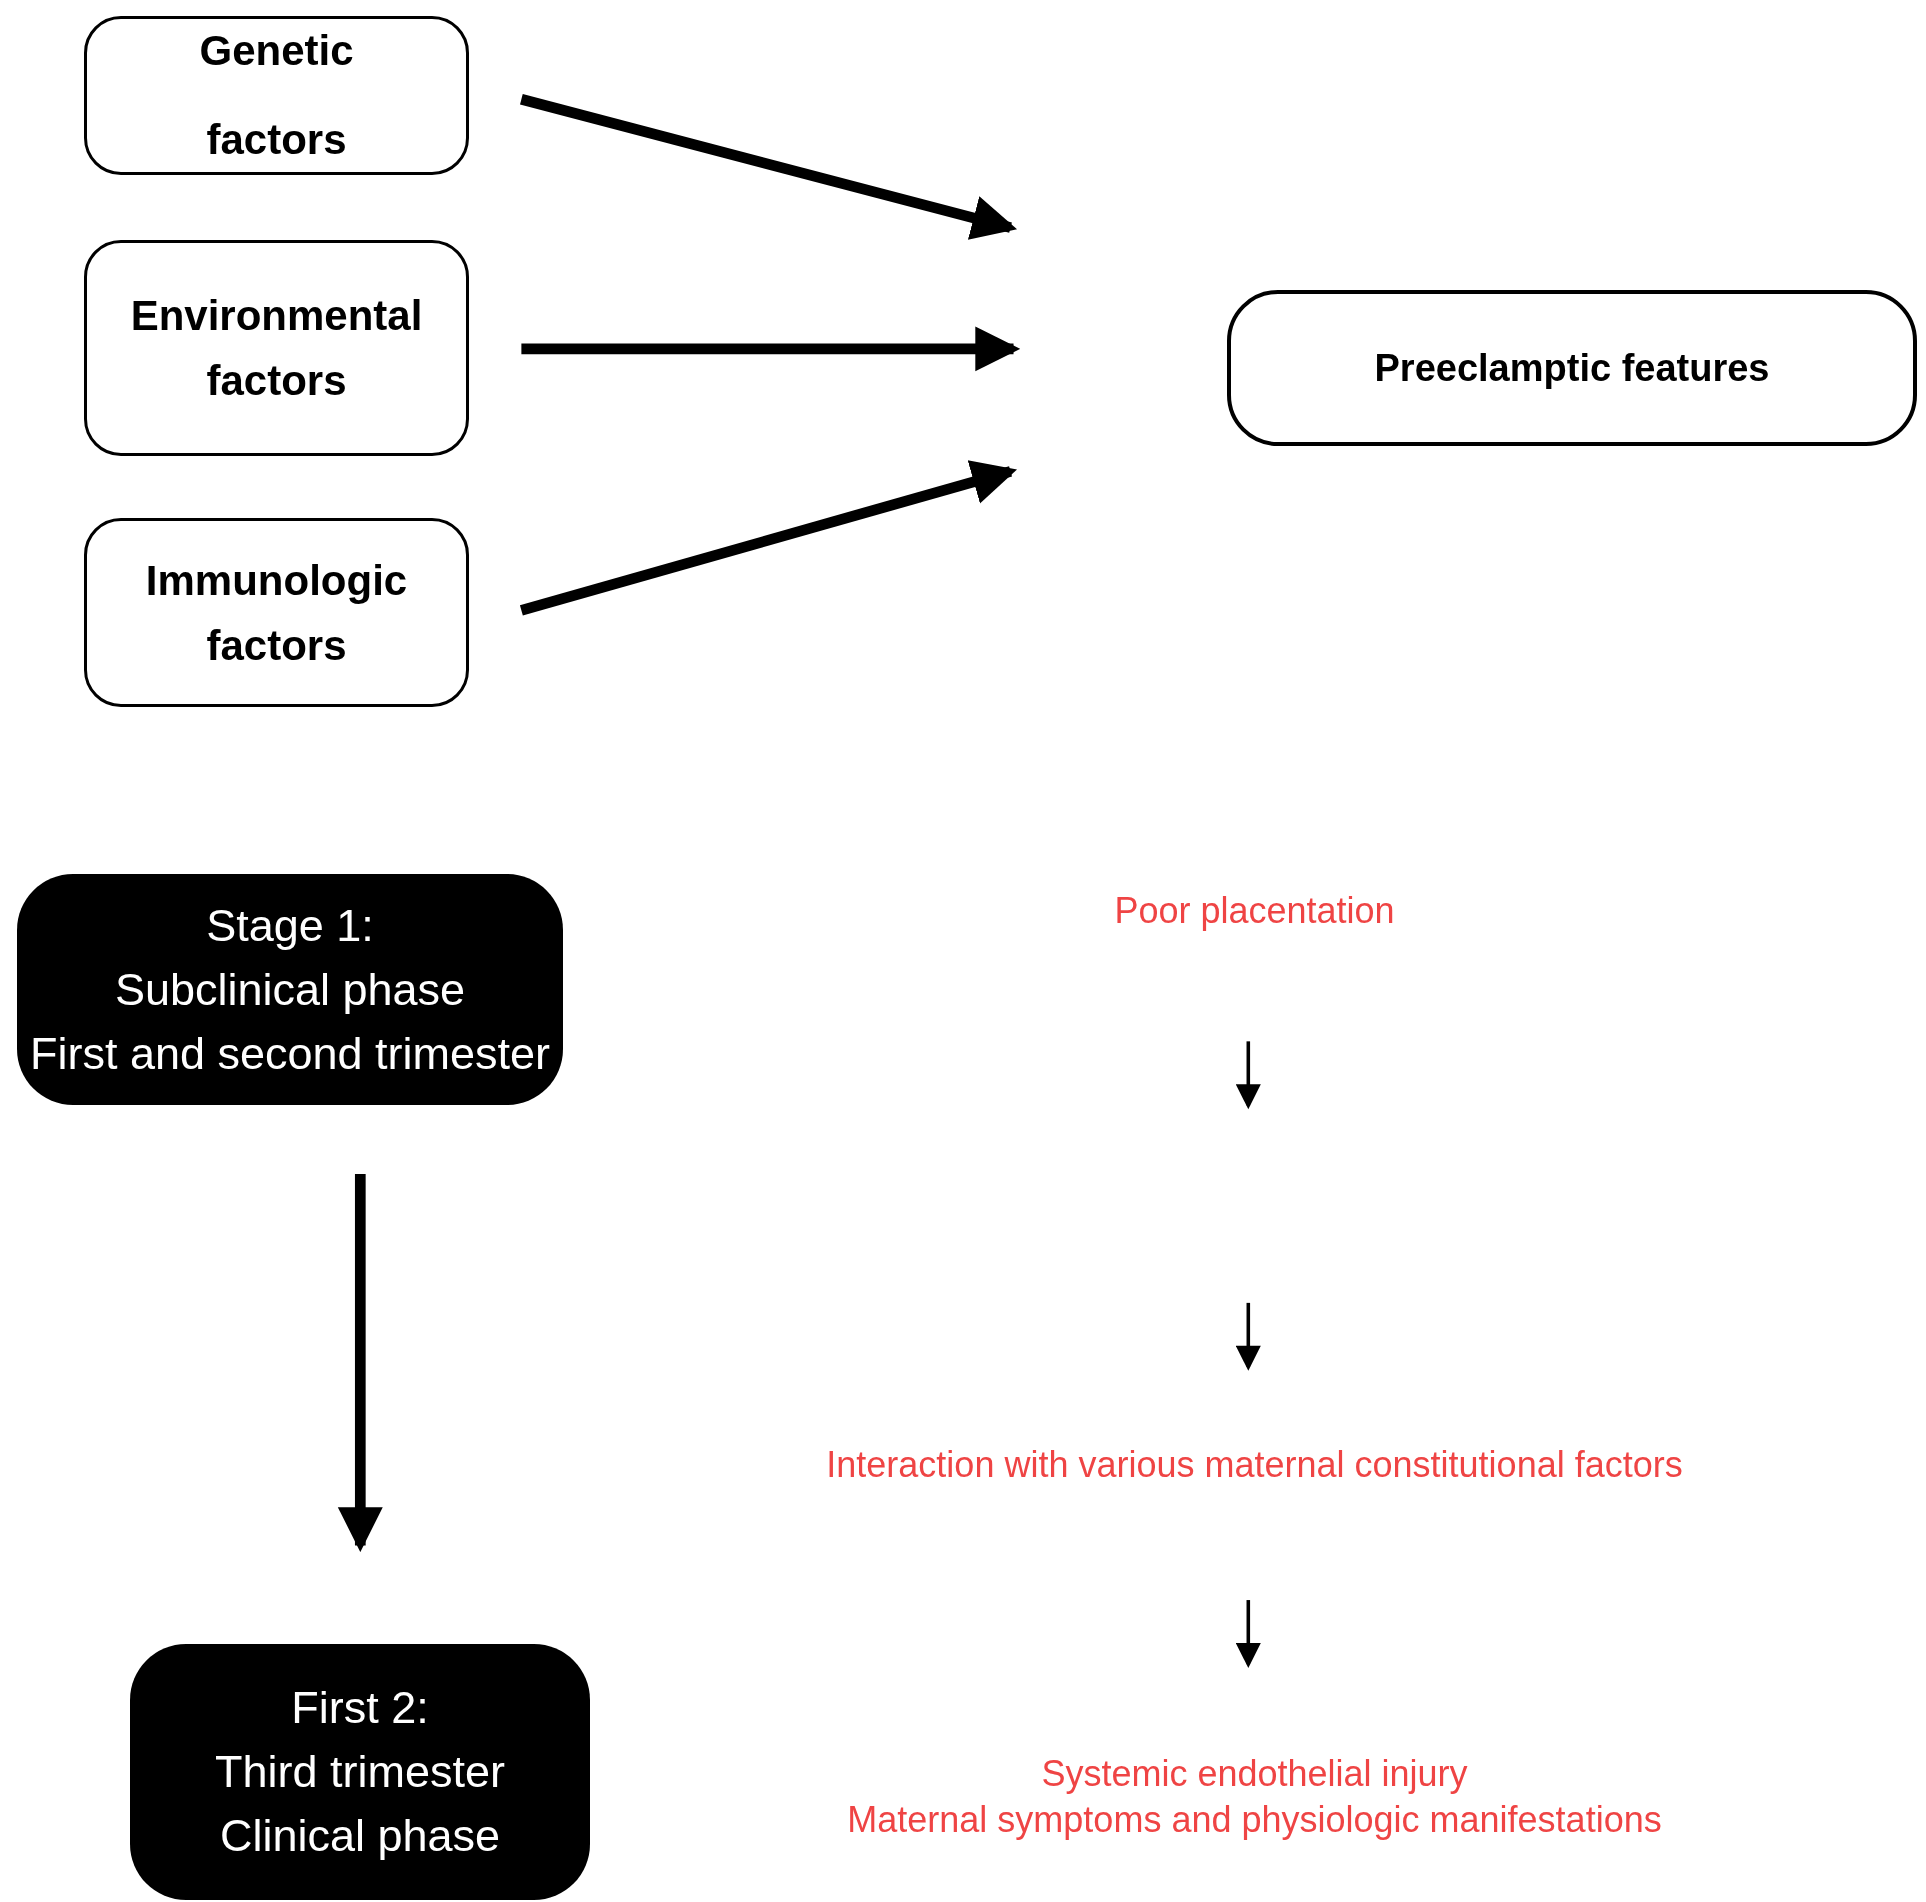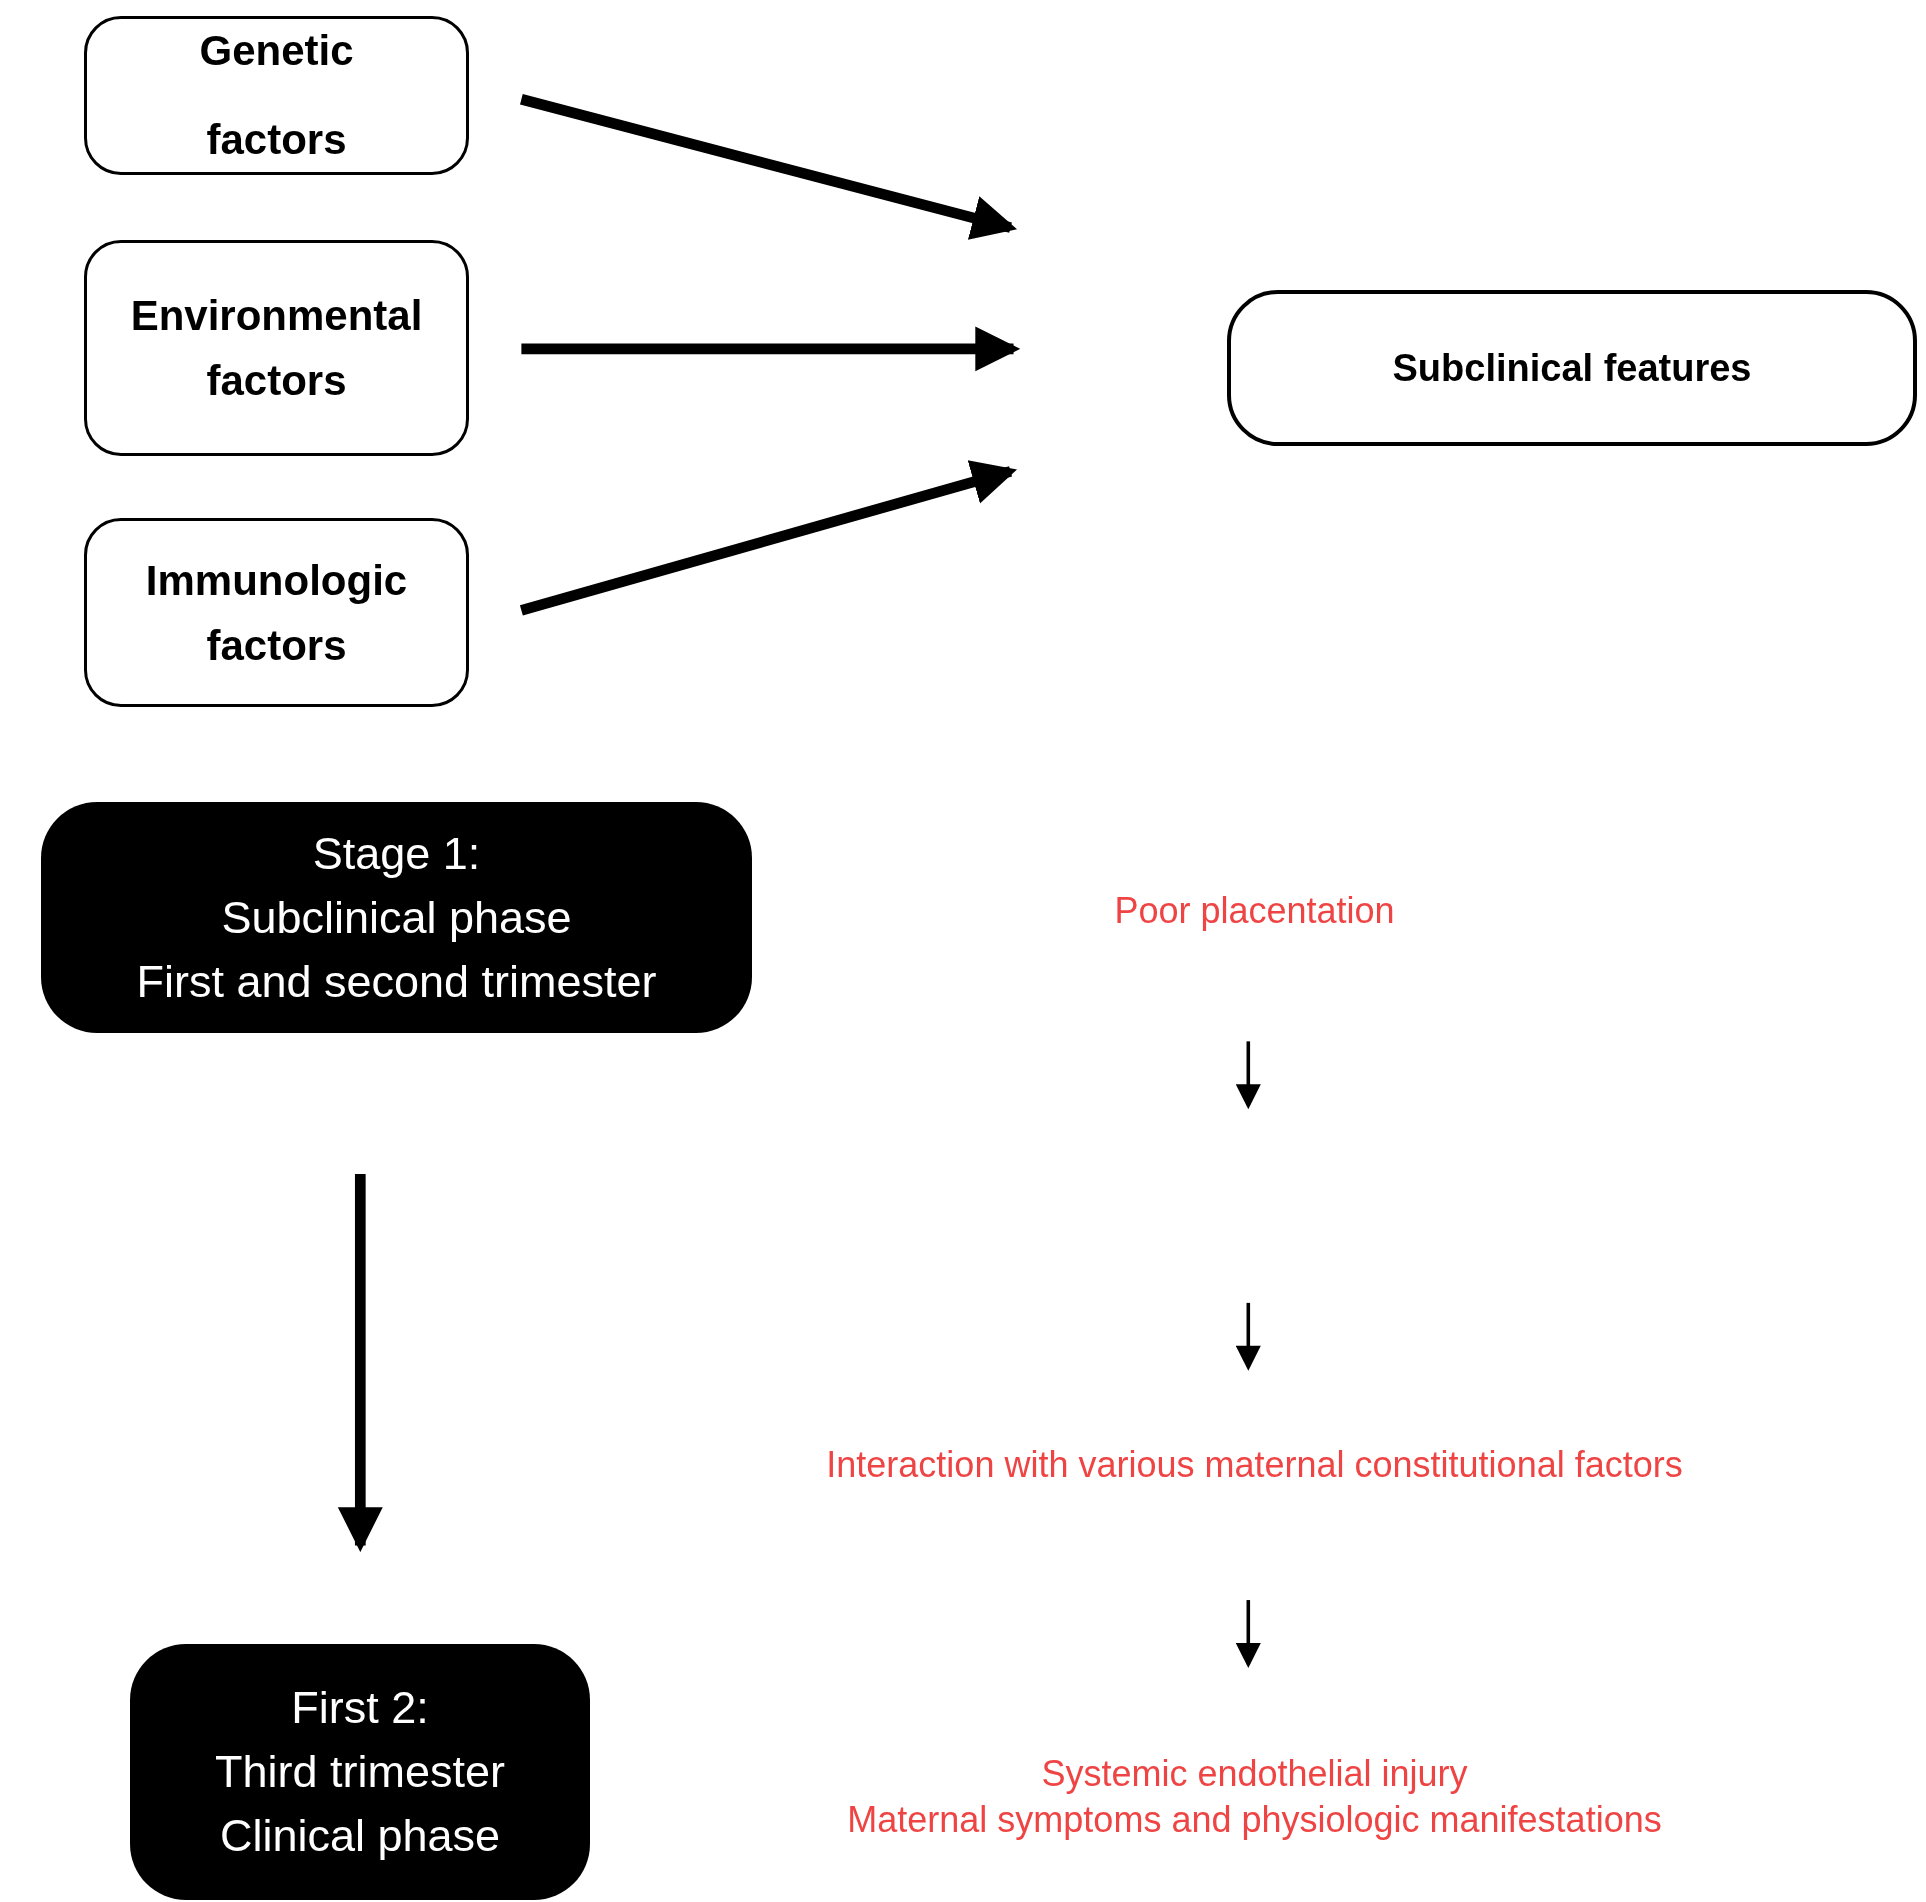--- a/index.html
+++ b/index.html
@@ -43,21 +43,21 @@
     border-radius: 56px;
     display: flex;
     flex-direction: column;
     justify-content: center;
     align-items: center;
     text-align: center;
     font-size: 45px;
     line-height: 64px;
     font-weight: normal;
   }
-  #stage1 { left: 17px;  top: 802px; width: 711px; height: 231px; margin-left: 24px; }
+  #stage1 { left: 17px;  top: 874px; width: 546px; height: 231px; }
   #stage2 { left: 130px; top: 1644px; width: 460px;  height: 256px; }
   
   .cascade-step {
     position: absolute;
     left: 675px;
     width: 1159px;
     text-align: center;
     font-size: 36px;
     line-height: 46px;
     font-weight: normal;
@@ -88,21 +88,21 @@
   <div class="obox factor" id="box-environmental">
     <span class="line">Environmental</span>
     <span class="line">factors</span>
   </div>
   <div class="obox factor" id="box-immunologic">
     <span class="line">Immunologic</span>
     <span class="line">factors</span>
   </div>
 
   <div class="obox" id="box-outcome">
-    <span class="line">Subclinical features</span>
+    <span class="line">Preeclamptic features</span>
   </div>
 
   <div class="stage" id="stage1">
     <span class="line">Stage 1:</span>
     <span class="line">Subclinical phase</span>
     <span class="line">First and second trimester</span>
   </div>
   <div class="stage" id="stage2">
     <span class="line">First 2:</span>
     <span class="line">Third trimester</span>

